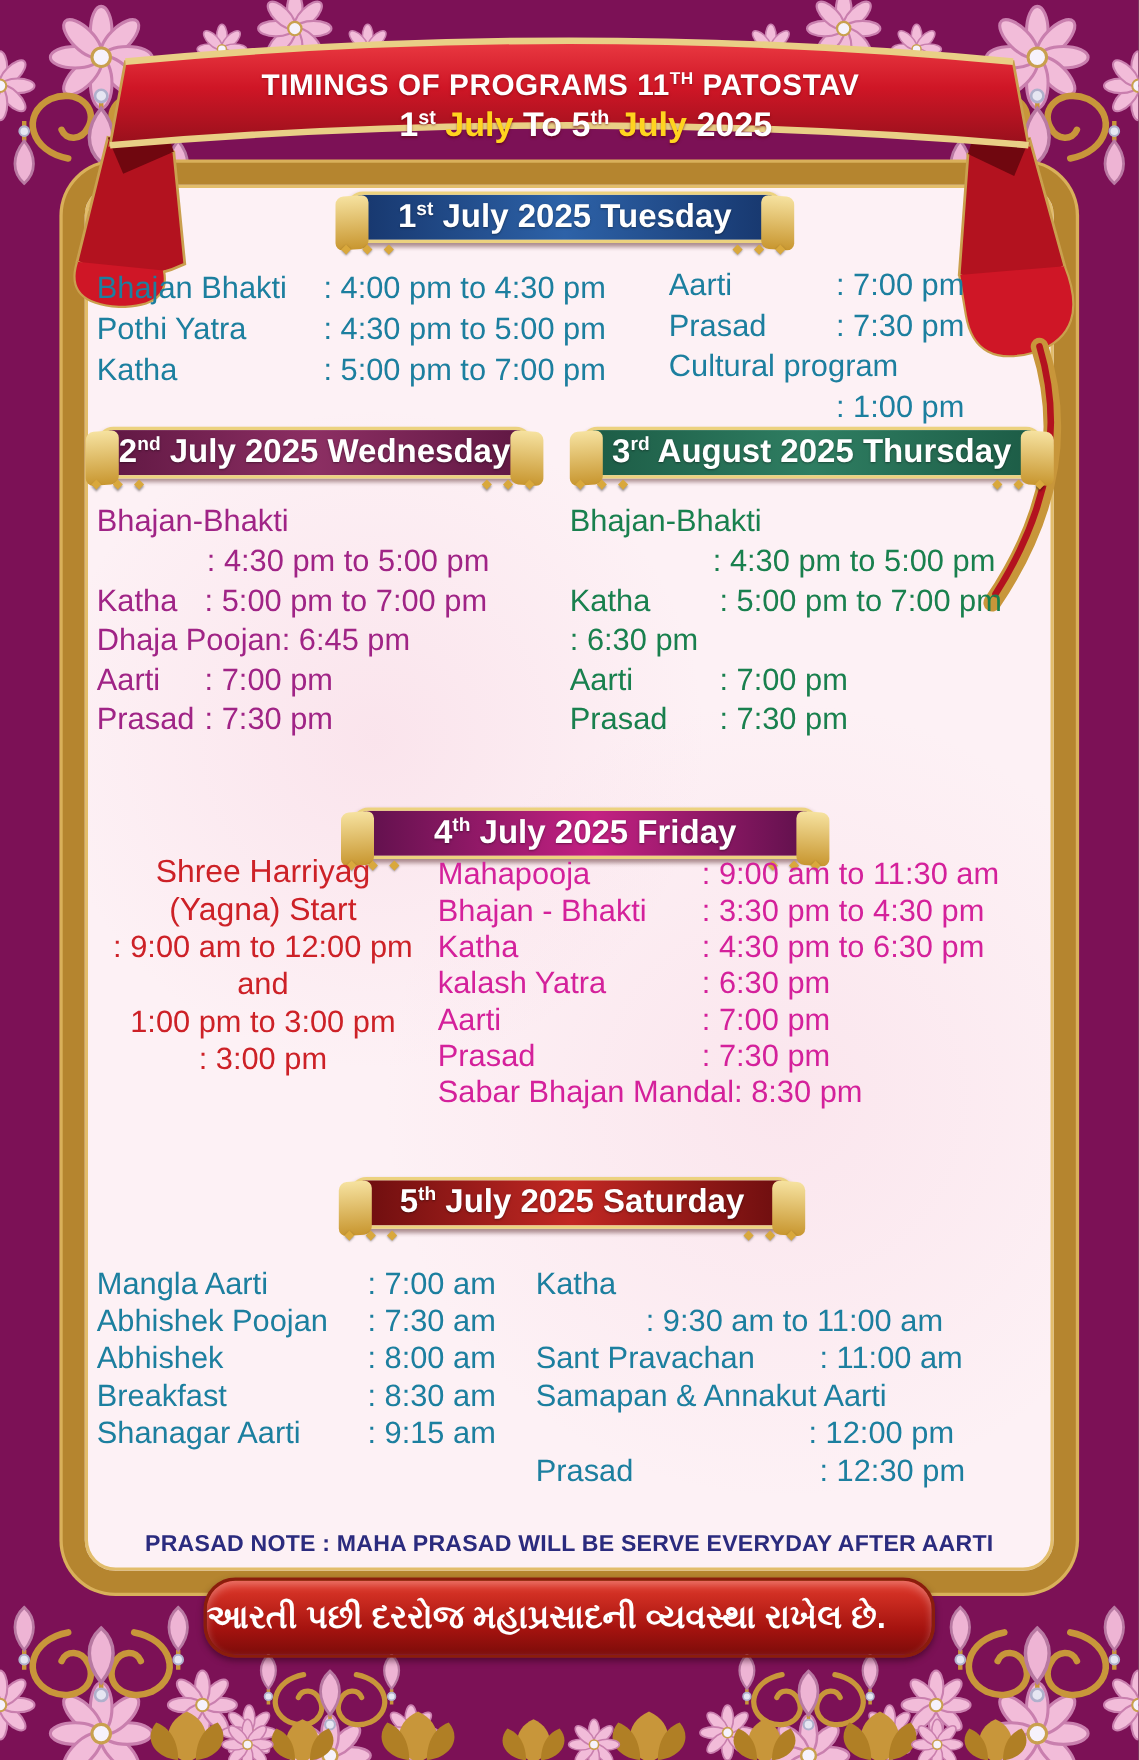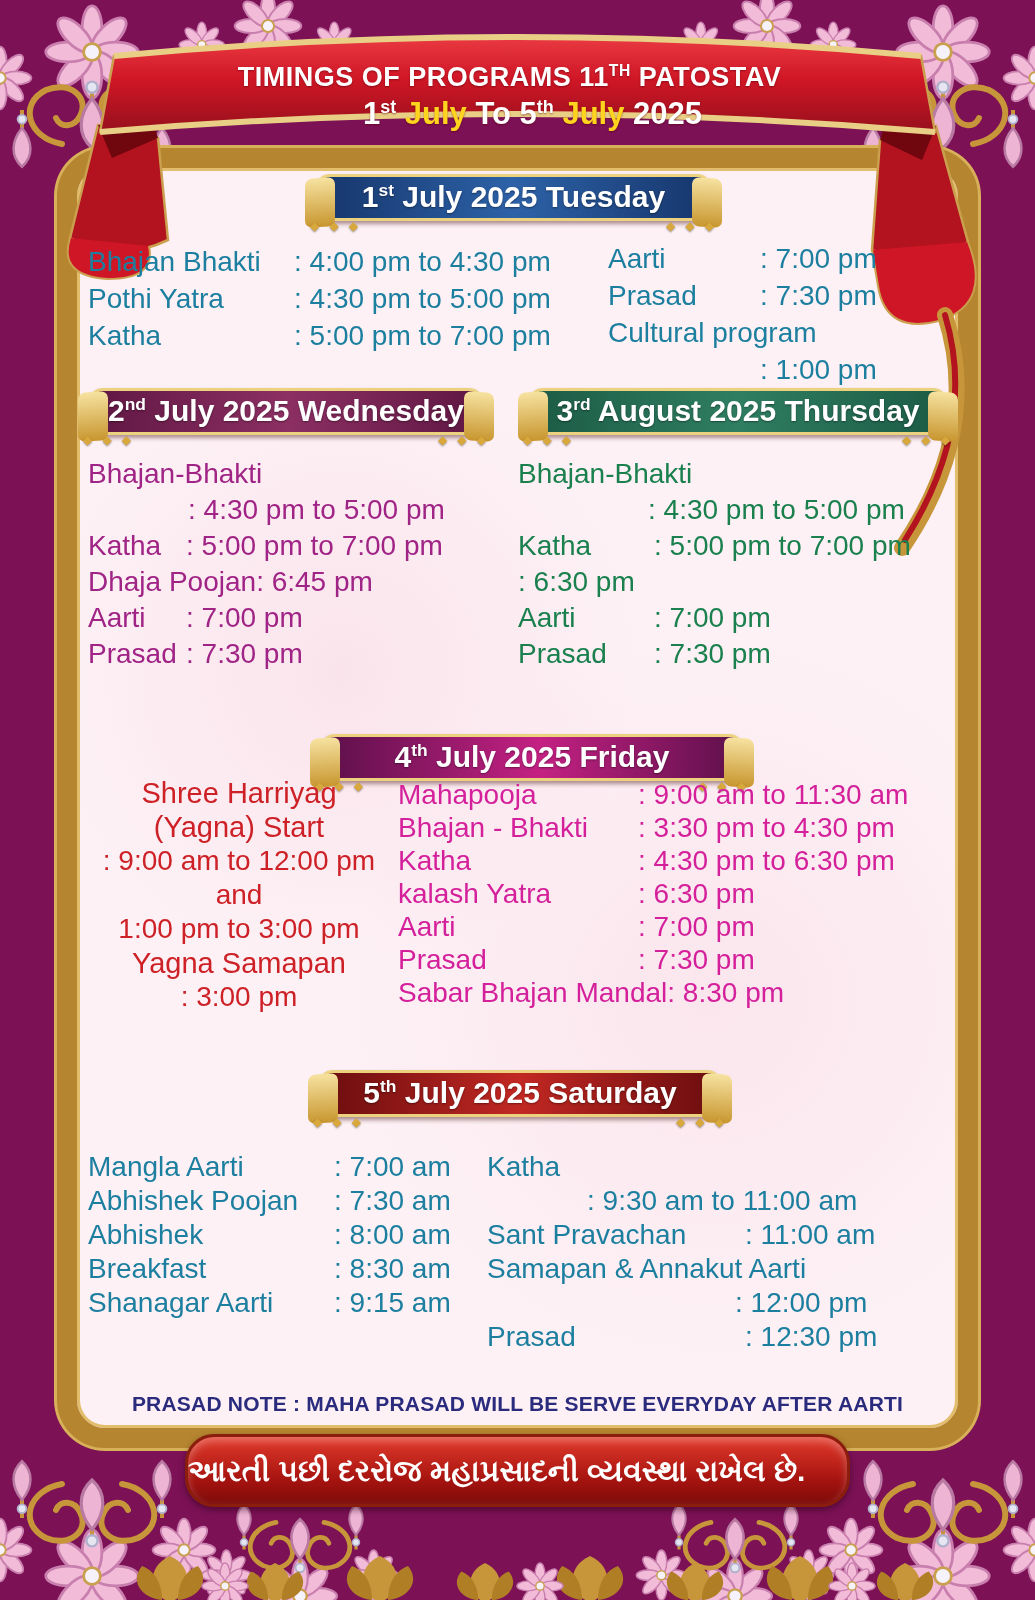--- a/index.html
+++ b/index.html
@@ -263,21 +263,20 @@
   </div>
 
   <div class="dayb d4h"><span>4</span><span class="sup">th</span><span> July 2025 Friday</span><span class="dmn l">◆ ◆ ◆</span><span class="dmn r">◆ ◆ ◆</span></div>
 
   <div class="d4l">
     <div class="b">Shree Harriyag</div>
     <div class="b">(Yagna) Start</div>
     <div>: 9:00 am to 12:00 pm</div>
     <div>and</div>
     <div>1:00 pm to 3:00 pm</div>
-    <div class="b">Yagna Samapan</div>
     <div>: 3:00 pm</div>
   </div>
 
   <div class="sched d4r c-mag">
     <div class="row">
         <span class="nm">Mahapooja</span>
         <span class="tm">: 9:00 am to 11:30 am</span>
       </div>
     <div class="row">
         <span class="nm">Bhajan - Bhakti</span>

